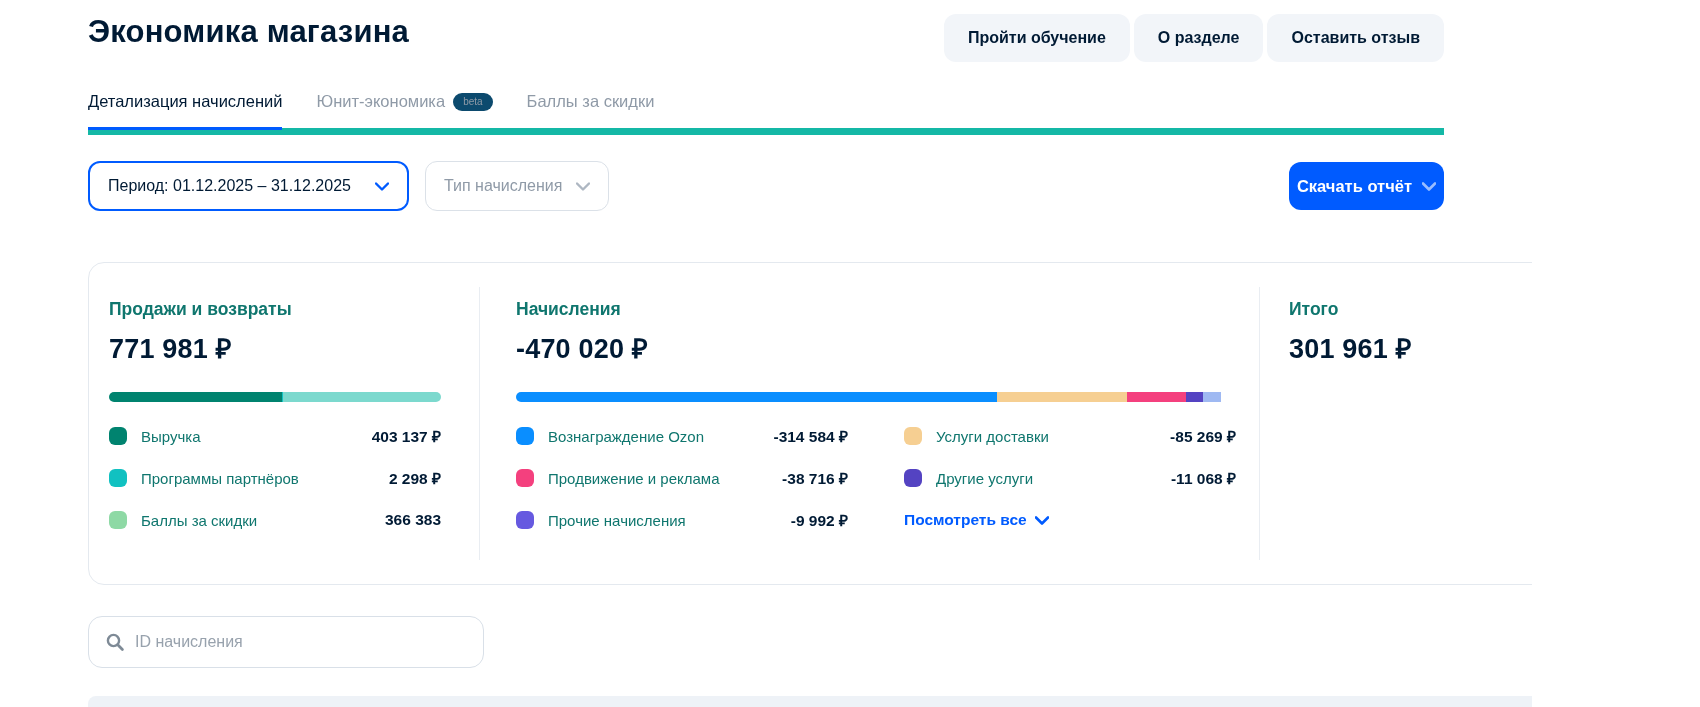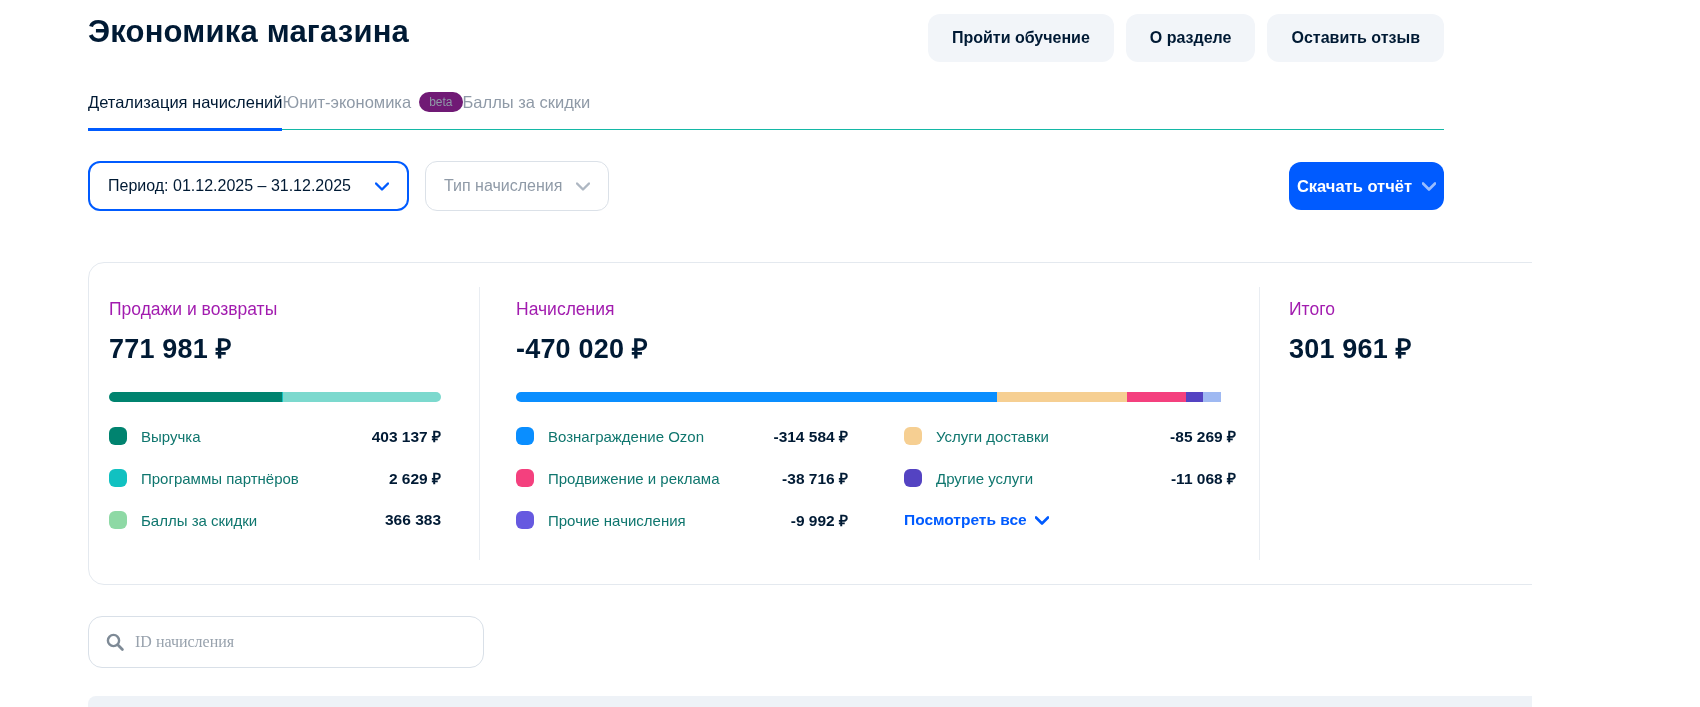--- a/index.html
+++ b/index.html
@@ -2,53 +2,53 @@
 <html><head>
 <meta charset="utf-8">
 <style>
   * { margin:0; padding:0; box-sizing:border-box; }
   html,body { background:#fff; }
   body { font-family:"Liberation Sans", sans-serif; color:#001a34; }
   .frame { position:relative; width:1532px; height:707px; background:#fff; overflow:hidden; }
 
   .page-title { position:absolute; left:88px; top:14px; font-size:31px; font-weight:800; letter-spacing:.2px; color:#001a34; }
 
-  .header-actions { position:absolute; right:88px; top:14px; display:flex; gap:12px; }
+  .header-actions { position:absolute; right:88px; top:14px; display:flex; gap:4px; }
   .hbtn { height:48px; padding:0 24px; display:flex; align-items:center; background:#f2f5f9; border:none; border-radius:12px; font-family:inherit; font-size:16px; font-weight:700; color:#001a34; cursor:pointer; }
 
-  .tabs { position:absolute; left:88px; right:88px; top:92px; display:flex; border-bottom:1px solid #14b8a6;align-items:flex-end; }
+  .tabs { position:absolute; left:88px; right:88px; top:92px; display:flex; gap:34px; border-bottom:7px solid #14b8a6;align-items:flex-end; }
   .tab { display:flex; align-items:center; gap:8px; padding-bottom:16px; font-size:16.5px; color:#8f9aa7; cursor:pointer; border-bottom:3px solid transparent; margin-bottom:-2px; }
   .tab.active { color:#001a34; font-weight:400; border-bottom-color:#005bff; }
-  .badge { background:#701a75; color:#8f9aa7; font-size:12px; padding:4px 10px; border-radius:10px; line-height:1; }
+  .badge { background:#0c4a6e; color:#8f9aa7; font-size:10px; padding:4px 10px; border-radius:10px; line-height:1; }
 
   .filters { position:absolute; left:88px; top:161px; display:flex; gap:16px; }
   .select { height:50px; display:flex; align-items:center; gap:14px; padding:0 18px; border-radius:12px; background:#fff; cursor:pointer; font-size:16px; }
   .select.period { border:2px solid #005bff; color:#001a34;gap:24px; }
   .select.type { border:1px solid #dbe1e8; color:#8f9aa7; }
   .chev { width:14px; height:9px; flex:0 0 auto; }
 
   .download-btn { position:absolute; right:88px; top:162px; height:48px; padding:0 8px; display:flex; align-items:center; gap:10px; background:#005bff; color:#fff; border:none; border-radius:12px; font-family:inherit; font-size:16.5px; font-weight:700; cursor:pointer; }
 
   .card { position:absolute; left:88px; top:262px; width:1524px; height:323px; border:1px solid #e4e9ef; border-radius:16px; background:#fff; }
   .vdiv { position:absolute; top:24px; bottom:24px; width:1px; background:#e9edf2; }
   .vdiv.d1 { left:390px; } .vdiv.d2 { left:1170px; }
 
-  .sec-title { position:absolute; top:36px; font-size:17.5px; font-weight:400; color:#a21caf; }
+  .sec-title { position:absolute; top:36px; font-size:17.5px; font-weight:700; color:#0f766e; }
   .sec-total { position:absolute; top:66px; font-size:27px; font-weight:700; color:#001a34; letter-spacing:.2px; }
   .bar { position:absolute; top:129px; height:10px; border-radius:5px; overflow:hidden; display:flex; }
   .bar > div { height:100%; }
 
   .legend { position:absolute; top:152px; }
   .lrow { display:flex; align-items:center; height:42px; }
   .swatch { width:18px; height:18px; border-radius:6px; flex:0 0 auto; margin-right:14px; }
   .llabel { font-size:15px; color:#0f766e; }
   .lval { margin-left:auto; font-size:15.5px; font-weight:700; color:#001a34; white-space:nowrap; }
   .view-all { display:flex; align-items:center; gap:8px; height:42px; color:#005bff; font-size:15.5px; font-weight:700; cursor:pointer; }
 
-  .search { position:absolute; left:88px; top:616px; width:396px; height:52px; border:1px solid #d9e0e8; border-radius:14px; display:flex; align-items:center; padding:0 16px; gap:10px; background:#fff;font-family:Liberation Serif, serif; }
+  .search { position:absolute; left:88px; top:616px; width:396px; height:52px; border:1px solid #d9e0e8; border-radius:14px; display:flex; align-items:center; padding:0 16px; gap:10px; background:#fff; }
   .search input { border:none; outline:none; flex:1; font-family:inherit; font-size:16px; color:#001a34; background:transparent; }
   .search input::placeholder { color:#98a2ad; }
 
   .next-section-edge { position:absolute; left:88px; top:696px; width:1524px; height:11px; background:#eef2f7; border-radius:8px 8px 0 0; }
 </style>
 </head>
 <body>
 
 <div class="frame">
 
@@ -108,21 +108,21 @@
       </div>
     <div class="legend" style="left:20px; width:332px;">
       <div class="lrow">
         <span class="swatch" style="background-color: rgb(0, 131, 111);"></span>
         <span class="llabel">Выручка</span>
         <span class="lval">403 137 ₽</span>
       </div>
       <div class="lrow">
         <span class="swatch" style="background-color: rgb(17, 193, 193);"></span>
         <span class="llabel">Программы партнёров</span>
-        <span class="lval">2 629 ₽</span>
+        <span class="lval">2 298 ₽</span>
       </div>
       <div class="lrow">
         <span class="swatch" style="background-color: rgb(142, 217, 165);"></span>
         <span class="llabel">Баллы за скидки</span>
         <span class="lval">366 383</span>
       </div>
     </div>
 
     <div class="sec-title" style="left:427px;">Начисления</div>
     <div class="sec-total" style="left:427px;">-470 020 ₽</div>

